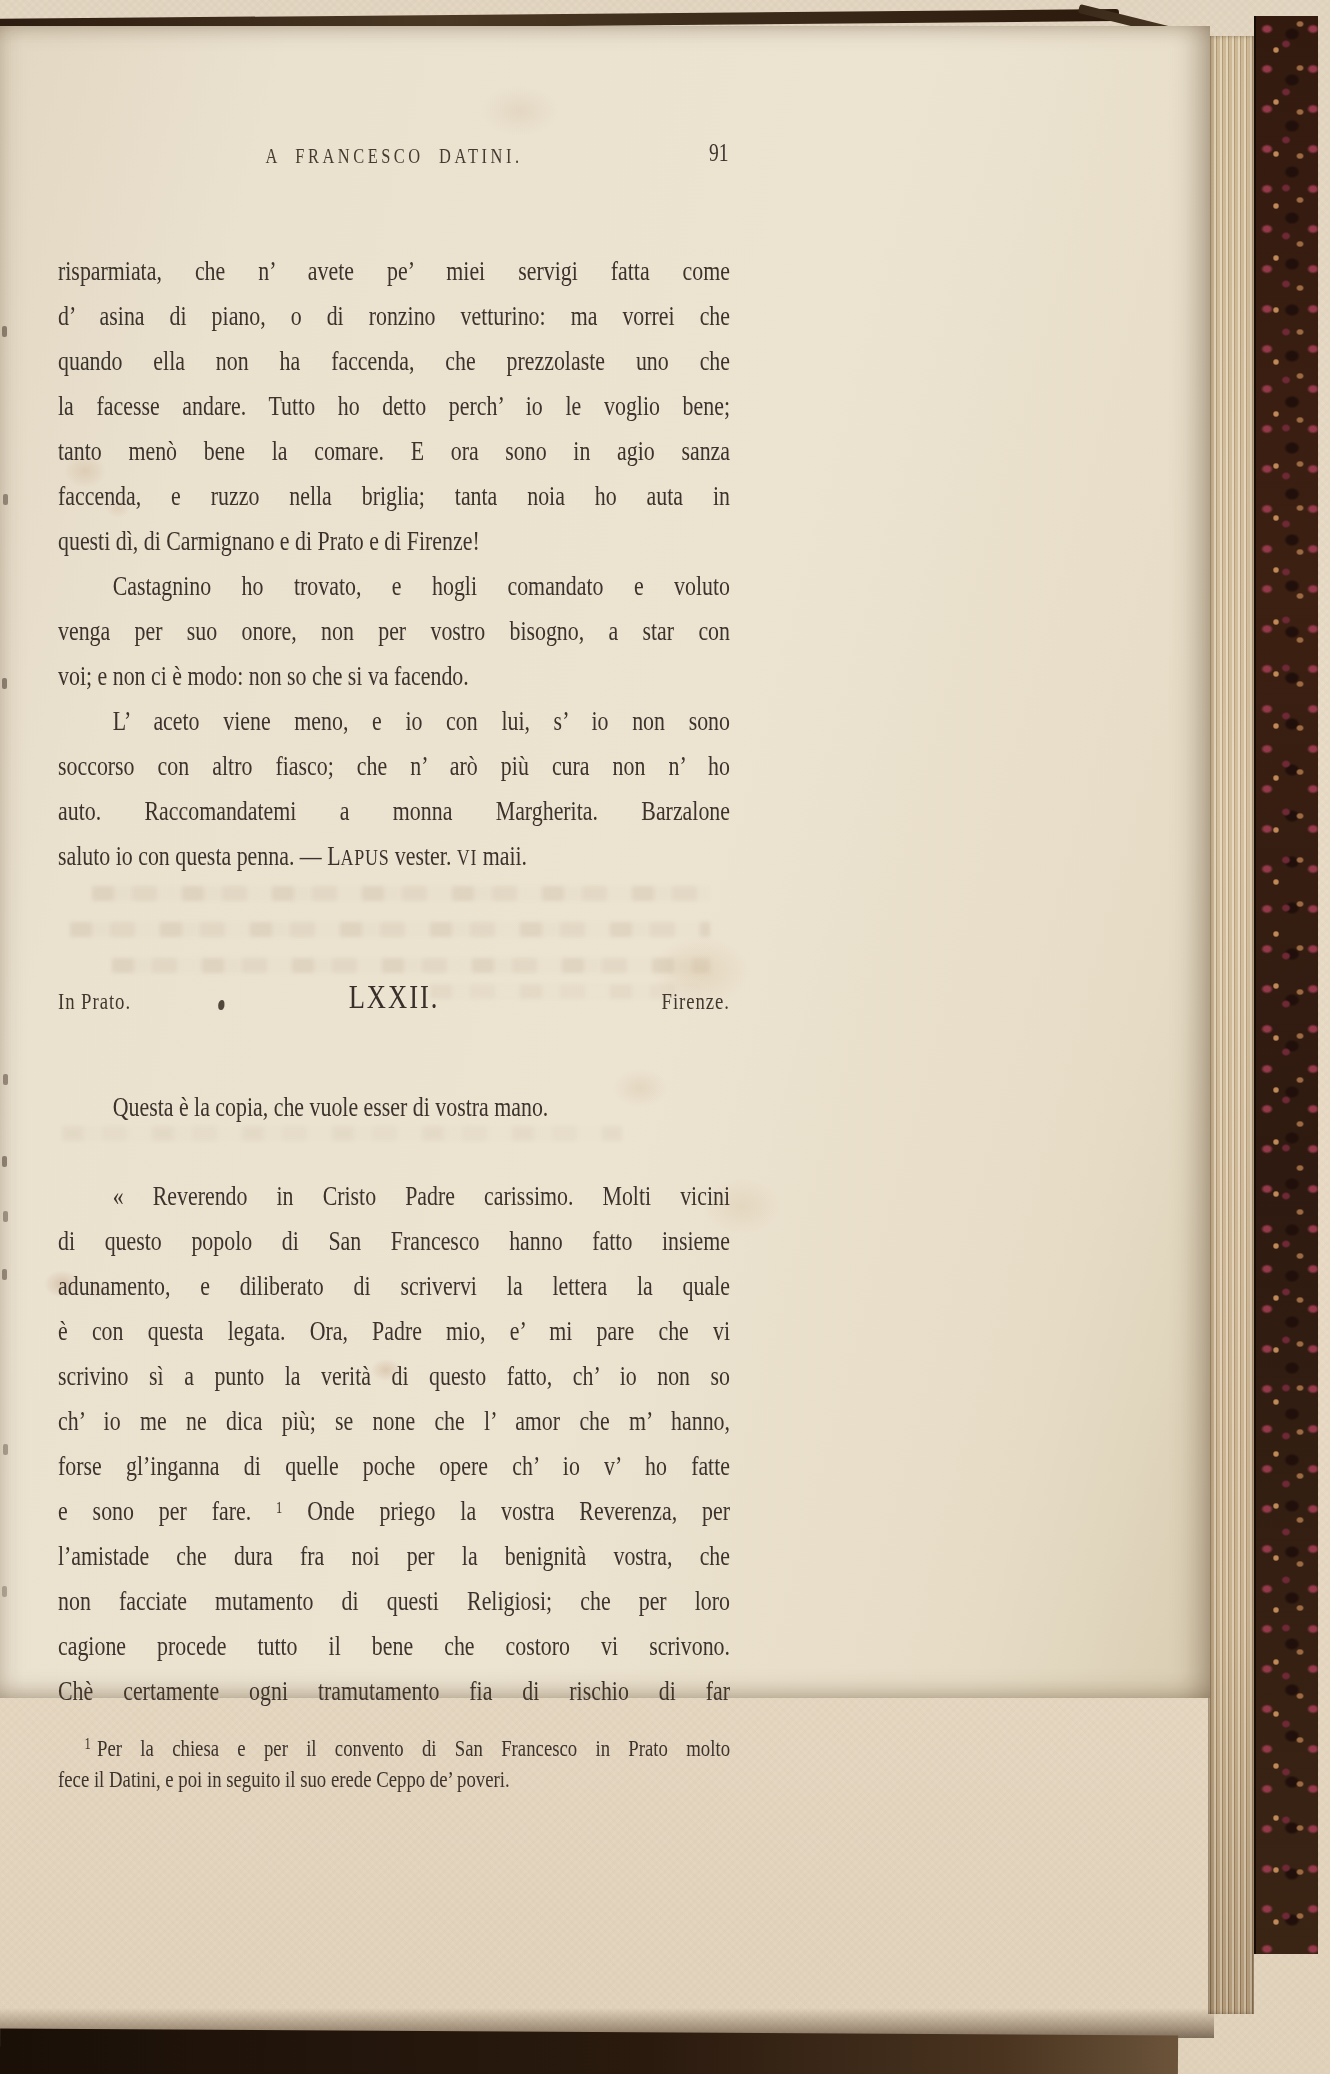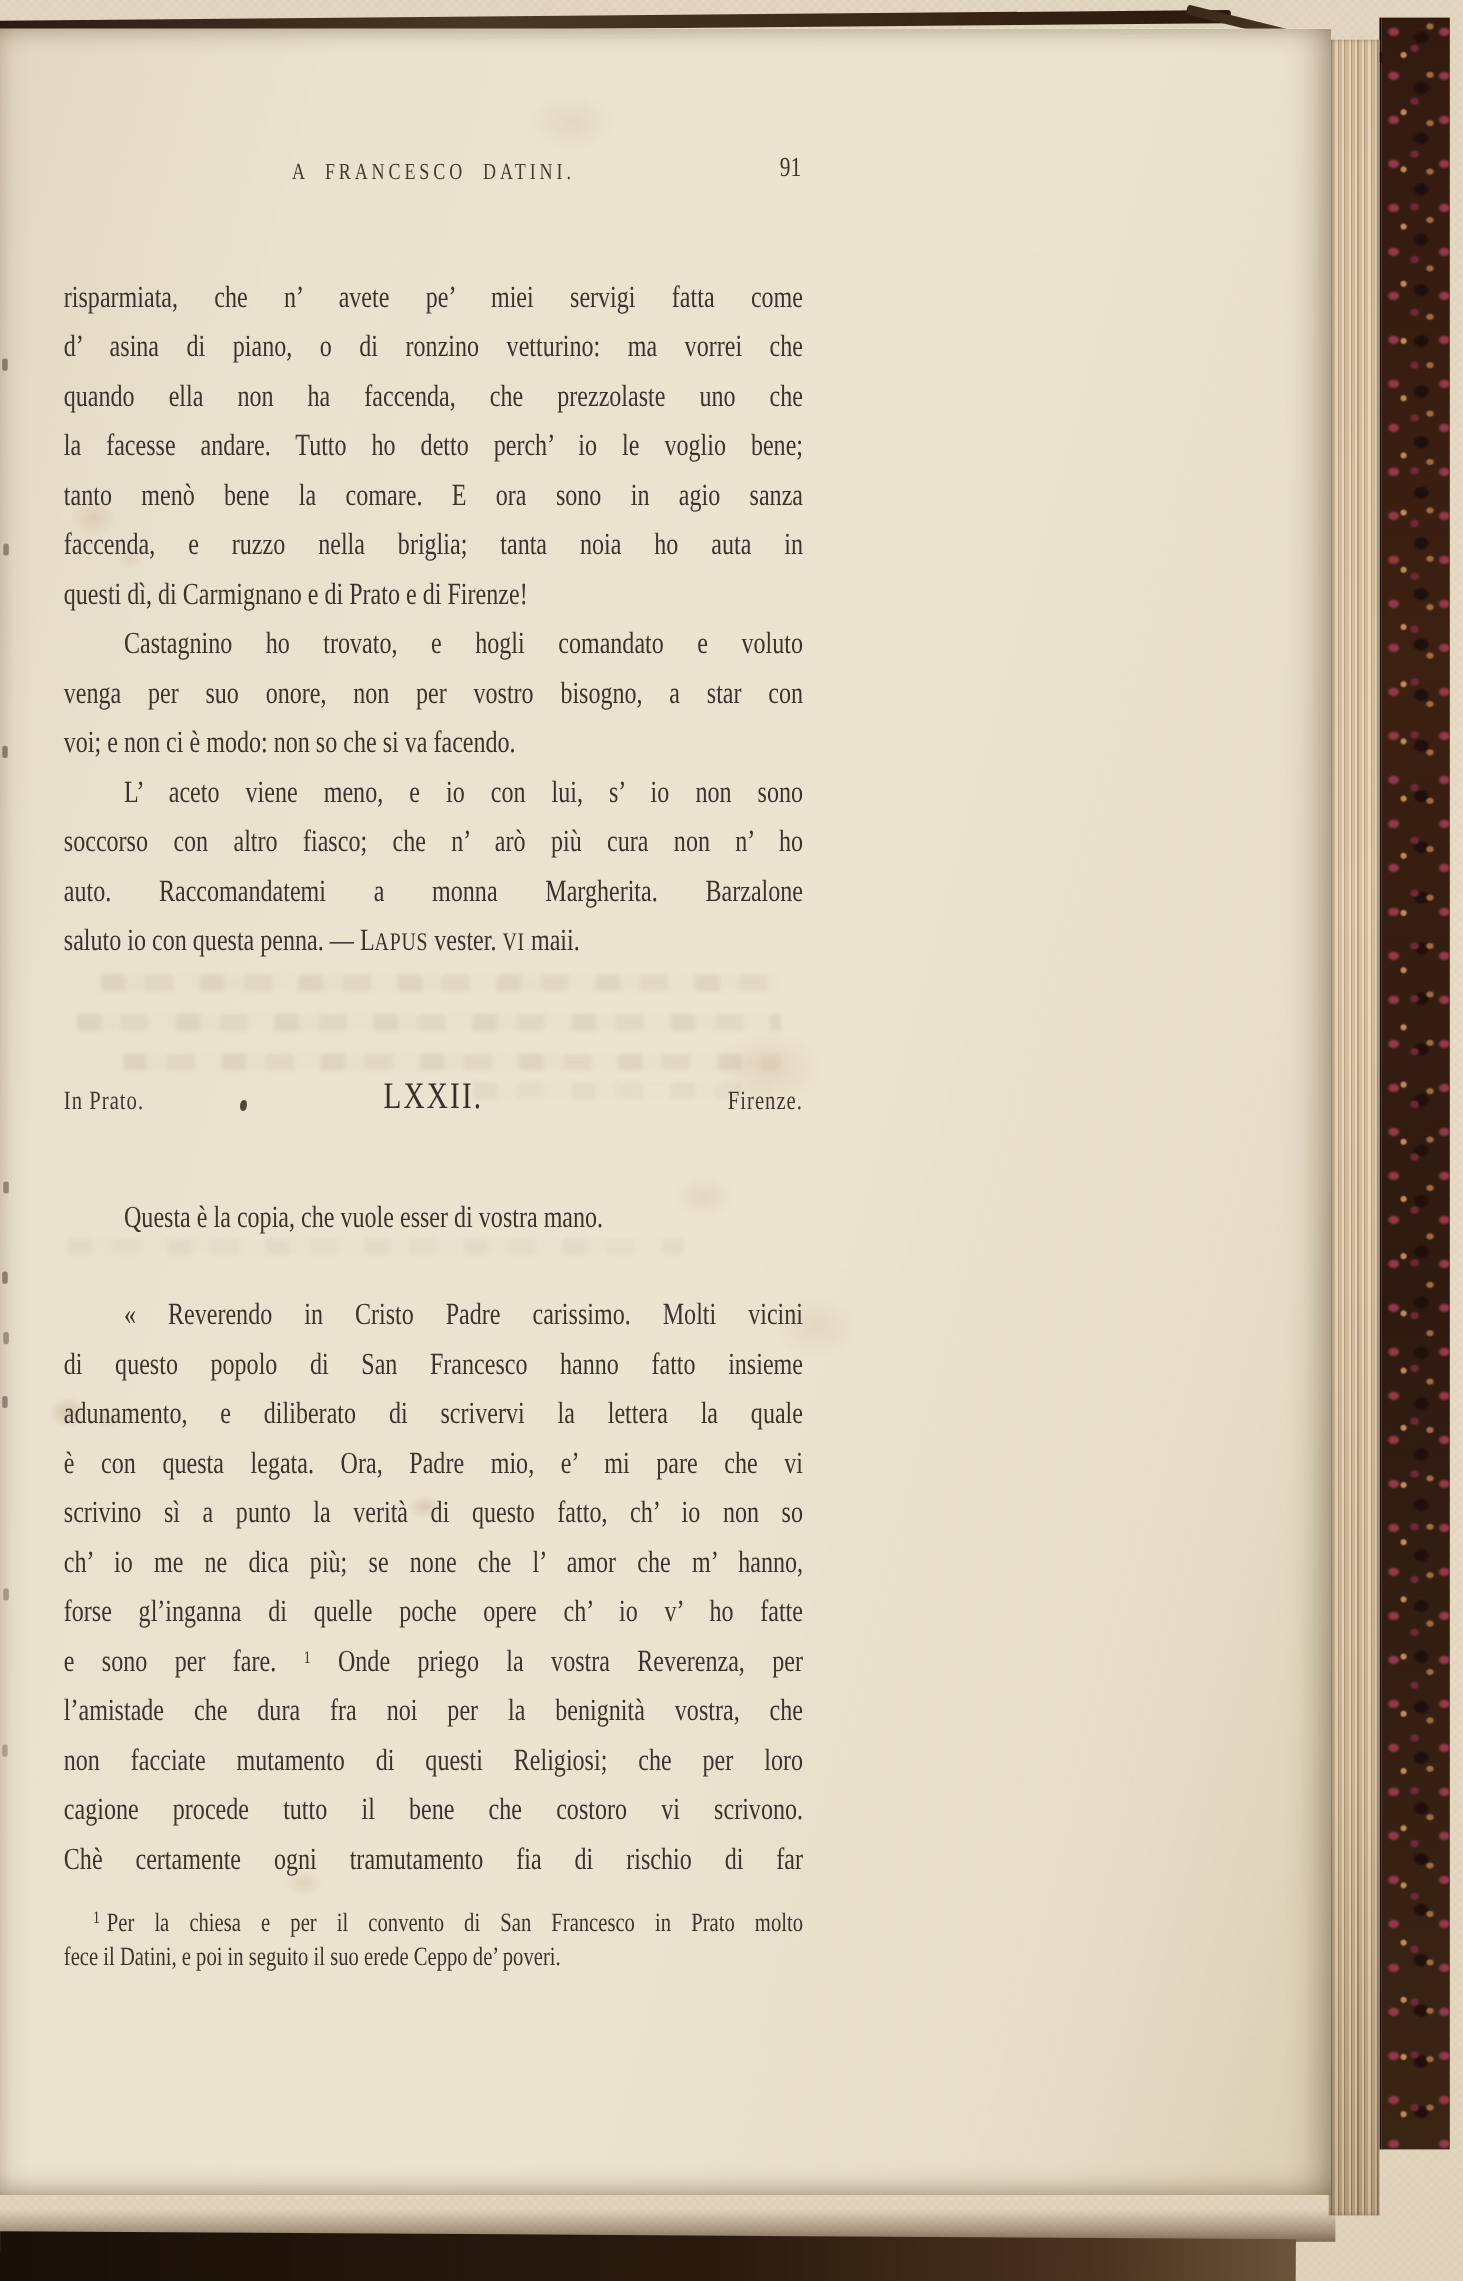--- a/index.html
+++ b/index.html
@@ -28,21 +28,21 @@
       radial-gradient(5px 5px at 20px 34px,#c08a58 40%,rgba(192,138,88,0) 70%) 0 0/62px 52px,
       radial-gradient(11px 9px at 36px 18px,#200f0a 45%,rgba(32,15,10,0) 75%) 0 0/50px 46px,
       linear-gradient(180deg,#331a0f,#3c2012 30%,#2e1a10 60%,#3a2414);}
   
   .fore-edge{position:absolute;left:1208px;top:36px;width:46px;height:1978px;
     background:
       repeating-linear-gradient(90deg, rgba(255,245,225,.5) 0 2px, rgba(120,95,65,.28) 2px 3px, rgba(214,194,162,.4) 3px 6px),
       linear-gradient(180deg,#c8b28e,#d2bd9c 40%,#bfa683 80%,#977d5c);
     box-shadow:inset 4px 0 6px -2px rgba(70,50,30,.5), inset -3px 0 5px -2px rgba(70,50,30,.4);}
   
-  .page{position:absolute;left:0;top:26px;width:1210px;height:1969px;
+  .page{position:absolute;left:0;top:26px;width:1210px;height:1672px;
     background:
       radial-gradient(30px 24px at 85px 445px, rgba(165,115,70,.16), rgba(165,115,70,0) 70%),
       radial-gradient(18px 14px at 118px 482px, rgba(165,115,70,.12), rgba(165,115,70,0) 70%),
       radial-gradient(26px 20px at 62px 1258px, rgba(150,95,55,.22), rgba(150,95,55,0) 70%),
       radial-gradient(16px 12px at 98px 1264px, rgba(150,95,55,.15), rgba(150,95,55,0) 70%),
       radial-gradient(22px 16px at 386px 1344px, rgba(160,105,60,.20), rgba(160,105,60,0) 70%),
       radial-gradient(70px 50px at 700px 945px, rgba(190,150,100,.17), rgba(190,150,100,0) 70%),
       radial-gradient(55px 40px at 742px 1180px, rgba(185,145,95,.13), rgba(185,145,95,0) 70%),
       radial-gradient(26px 18px at 276px 1686px, rgba(170,120,70,.15), rgba(170,120,70,0) 70%),
       radial-gradient(40px 28px at 640px 1062px, rgba(180,140,95,.14), rgba(180,140,95,0) 70%),

